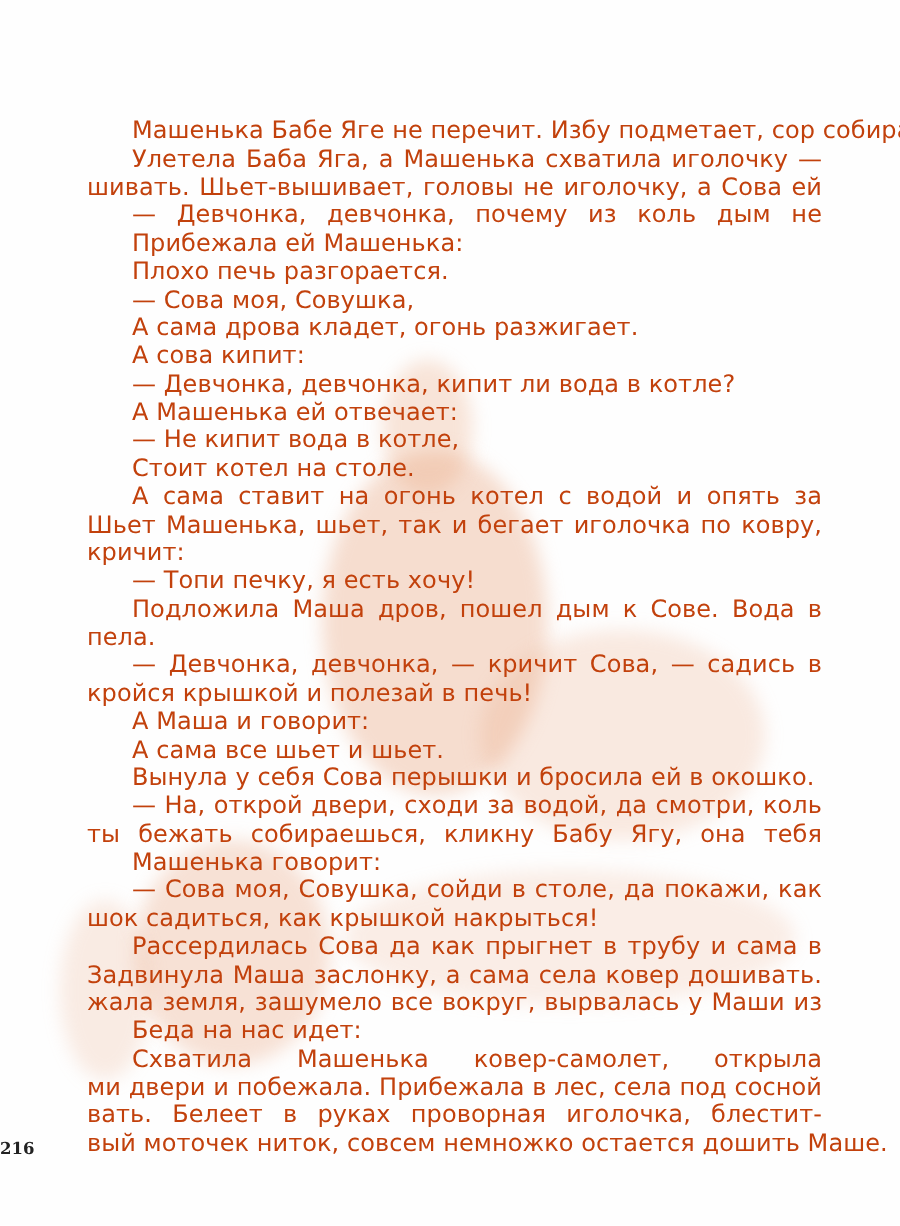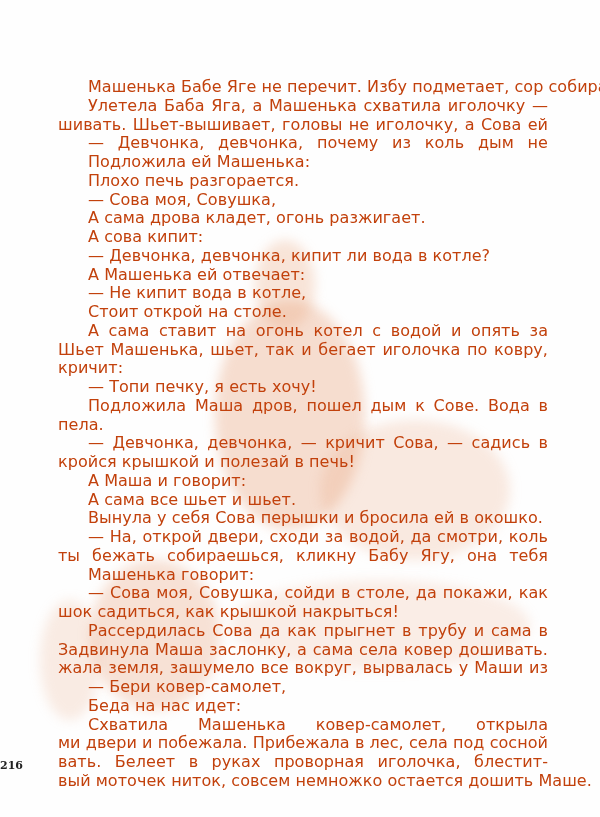--- a/index.html
+++ b/index.html
@@ -32,49 +32,48 @@
   <div class="stain" style="left:320px;top:420px;width:190px;height:140px;background:rgba(232,160,120,0.22);"></div>
   <div class="stain" style="left:90px;top:560px;width:130px;height:150px;background:rgba(232,160,120,0.3);"></div>
   <div class="stain" style="left:40px;top:600px;width:60px;height:120px;background:rgba(232,160,120,0.2);"></div>
   <div class="stain" style="left:230px;top:580px;width:300px;height:90px;background:rgba(232,160,120,0.18);"></div>
 
   <div class="text-block" id="text-block">
       <div class="line indent">Машенька Бабе Яге не перечит. Избу подметает, сор собирает.</div>
       <div class="line indent justify">Улетела Баба Яга, а Машенька схватила иголочку — и ковер до-</div>
       <div class="line justify">шивать. Шьет-вышивает, головы не иголочку, а Сова ей кричит:</div>
       <div class="line indent justify">— Девчонка, девчонка, почему из коль дым не поднимается?</div>
-      <div class="line indent">Подложила ей Машенька:</div>
+      <div class="line indent">Прибежала ей Машенька:</div>
       <div class="line indent">Плохо печь разгорается.</div>
       <div class="line indent">— Сова моя, Совушка,</div>
       <div class="line indent">А сама дрова кладет, огонь разжигает.</div>
       <div class="line indent">А сова кипит:</div>
       <div class="line indent">— Девчонка, девчонка, кипит ли вода в котле?</div>
       <div class="line indent">А Машенька ей отвечает:</div>
       <div class="line indent">— Не кипит вода в котле,</div>
-      <div class="line indent">Стоит открой на столе.</div>
+      <div class="line indent">Стоит котел на столе.</div>
       <div class="line indent justify">А сама ставит на огонь котел с водой и опять за работу садится.</div>
       <div class="line justify">Шьет Машенька, шьет, так и бегает иголочка по ковру, а Сова опять</div>
       <div class="line">кричит:</div>
       <div class="line indent">— Топи печку, я есть хочу!</div>
       <div class="line indent justify">Подложила Маша дров, пошел дым к Сове. Вода в котле заки-</div>
       <div class="line">пела.</div>
       <div class="line indent justify">— Девчонка, девчонка, — кричит Сова, — садись в горшок, на-</div>
       <div class="line">кройся крышкой и полезай в печь!</div>
       <div class="line indent">А Маша и говорит:</div>
       <div class="line indent">А сама все шьет и шьет.</div>
       <div class="line indent">Вынула у себя Сова перышки и бросила ей в окошко.</div>
       <div class="line indent justify">— На, открой двери, сходи за водой, да смотри, коль увижу, что</div>
       <div class="line justify">ты бежать собираешься, кликну Бабу Ягу, она тебя живо догонит!</div>
       <div class="line indent">Машенька говорит:</div>
       <div class="line indent justify">— Сова моя, Совушка, сойди в столе, да покажи, как надо в гор-</div>
       <div class="line">шок садиться, как крышкой накрыться!</div>
       <div class="line indent justify">Рассердилась Сова да как прыгнет в трубу и сама в котел угодила!</div>
       <div class="line justify">Задвинула Маша заслонку, а сама села ковер дошивать. Вдруг задро-</div>
       <div class="line justify">жала земля, зашумело все вокруг, вырвалась у Маши из рук иголоч-</div>
-      <div class="line indent">— Бери ковер-самолет,</div>
       <div class="line indent">Беда на нас идет:</div>
       <div class="line indent justify">Схватила Машенька ковер-самолет, открыла совиными перышка-</div>
       <div class="line justify">ми двери и побежала. Прибежала в лес, села под сосной ковер доши-</div>
       <div class="line justify">вать. Белеет в руках проворная иголочка, блестит-переливается шелко-</div>
       <div class="line">вый моточек ниток, совсем немножко остается дошить Маше.</div>
     </div>
 
   <div class="page-number">216</div>
 </div>
 

